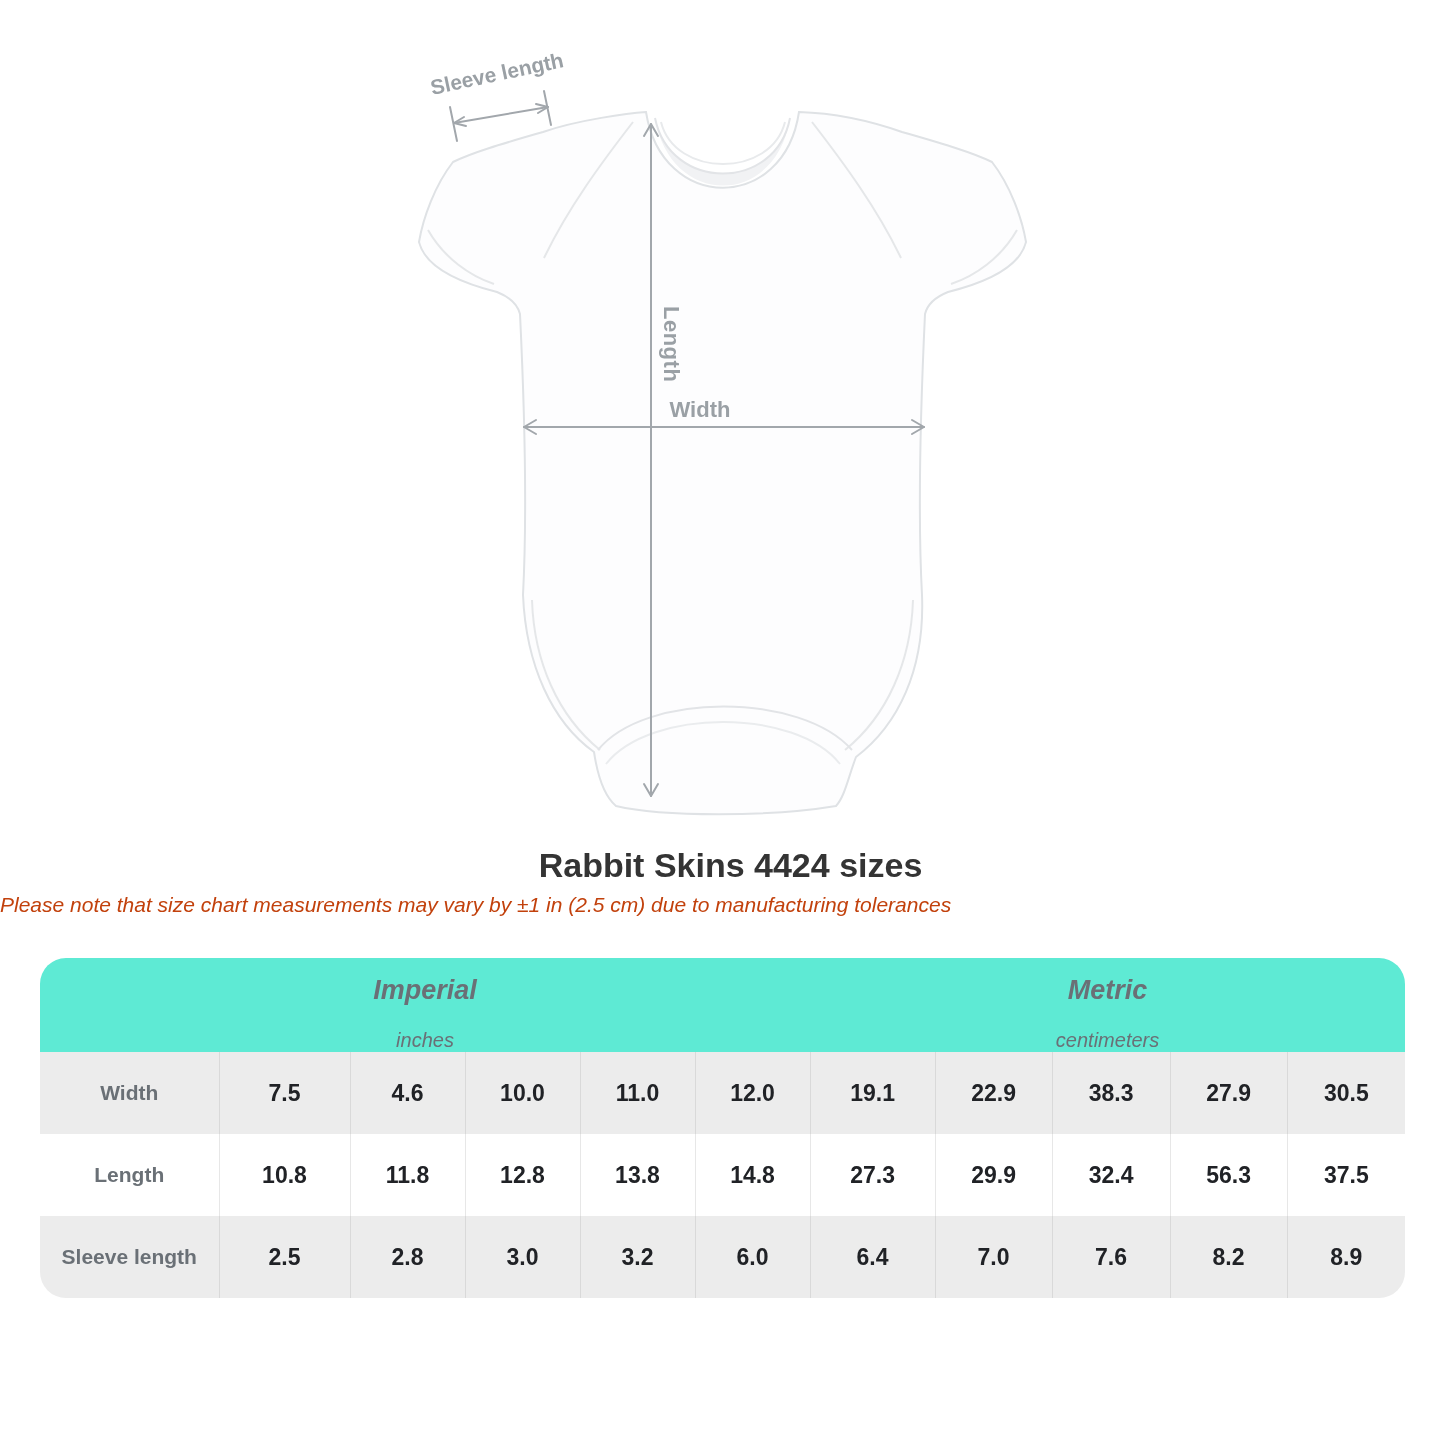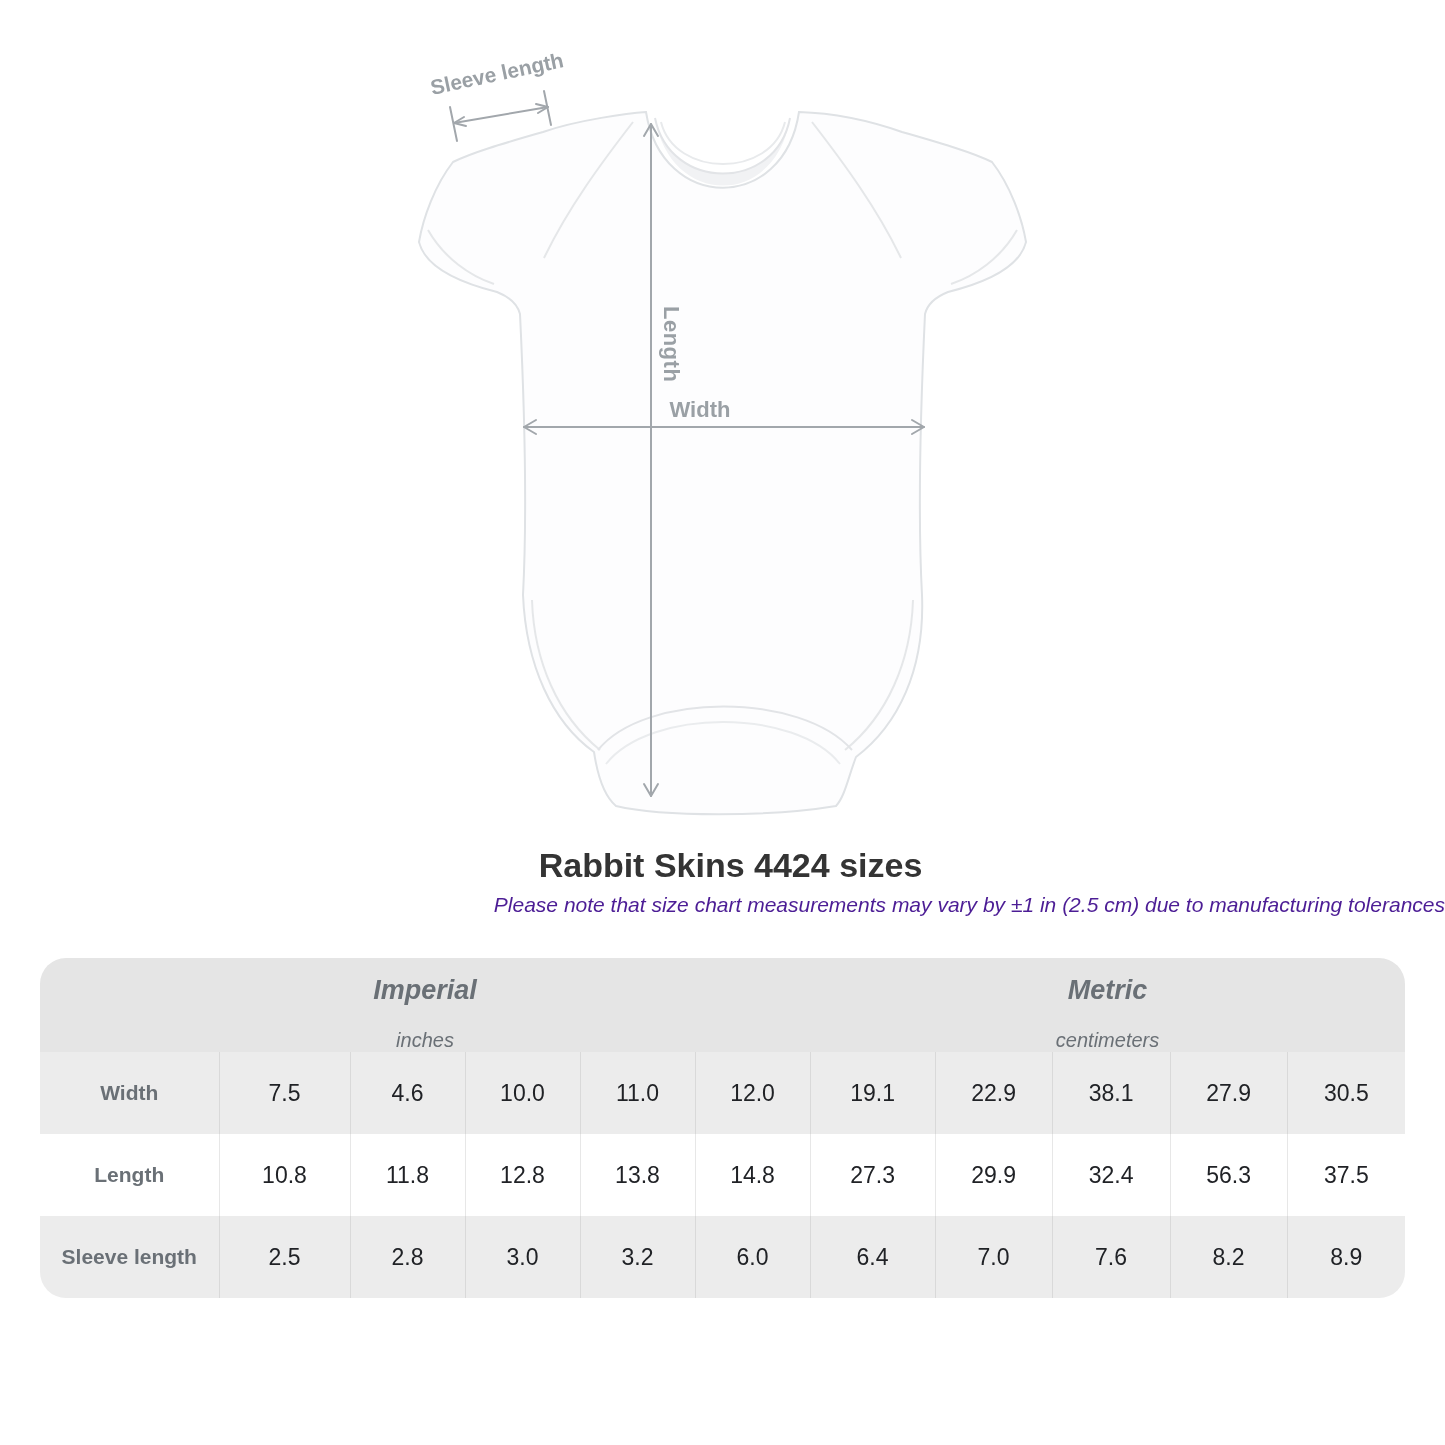--- a/index.html
+++ b/index.html
@@ -57,25 +57,24 @@
     text-align: center;
     font-size: 34px;
     font-weight: bold;
     color: #343434;
   }
   .chart-subtitle {
     position: absolute;
     left: 0; top: 893px;
     width: 100%;
     margin: 0;
-    text-align: right;
+    text-align: left;
     font-size: 21px;
     font-style: italic;
-    color: #4c1d95;
-    padding-left: 20px;
+    color: #c2410c;
   }
 
   
   .table-wrap {
     position: absolute;
     left: 40px; top: 958px;
     width: 1365px;
     border-radius: 26px;
     overflow: hidden;
   }
@@ -84,21 +83,21 @@
     border-collapse: collapse;
     table-layout: fixed;
   }
   .size-table th, .size-table td {
     padding: 0;
     text-align: center;
     vertical-align: middle;
   }
   .band-row th {
     height: 86px;
-    background: #e5e5e5;
+    background: #5eead4;
     vertical-align: top;
     padding-top: 16px;
   }
   .band-title {
     font-size: 27px;
     font-weight: bold;
     font-style: italic;
     color: #6a7076;
     line-height: 1.2;
   }
@@ -119,21 +118,21 @@
     line-height: 1.25;
   }
   .data-row th, .data-row td { height: 82px; }
   .data-row th {
     font-size: 21px;
     font-weight: bold;
     color: #6a7076;
   }
   .data-row td {
     font-size: 23px;
-    font-weight: normal;
+    font-weight: bold;
     color: #202226;
   }
   .data-row.shaded th, .data-row.shaded td { background: #ececec; }
   .data-row.plain th, .data-row.plain td { background: #ffffff; }
   .head-row th + th,
   .data-row th + td,
   .data-row td + td {
     border-left: 1px solid rgba(170,170,170,0.28);
   }
 </style>
@@ -238,21 +237,21 @@
       <tbody>
         <tr class="data-row shaded">
           <th>Width</th>
           <td>7.5</td>
           <td>4.6</td>
           <td>10.0</td>
           <td>11.0</td>
           <td>12.0</td>
           <td>19.1</td>
           <td>22.9</td>
-          <td>38.1</td>
+          <td>38.3</td>
           <td>27.9</td>
           <td>30.5</td>
         </tr>
         <tr class="data-row plain">
           <th>Length</th>
           <td>10.8</td>
           <td>11.8</td>
           <td>12.8</td>
           <td>13.8</td>
           <td>14.8</td>

